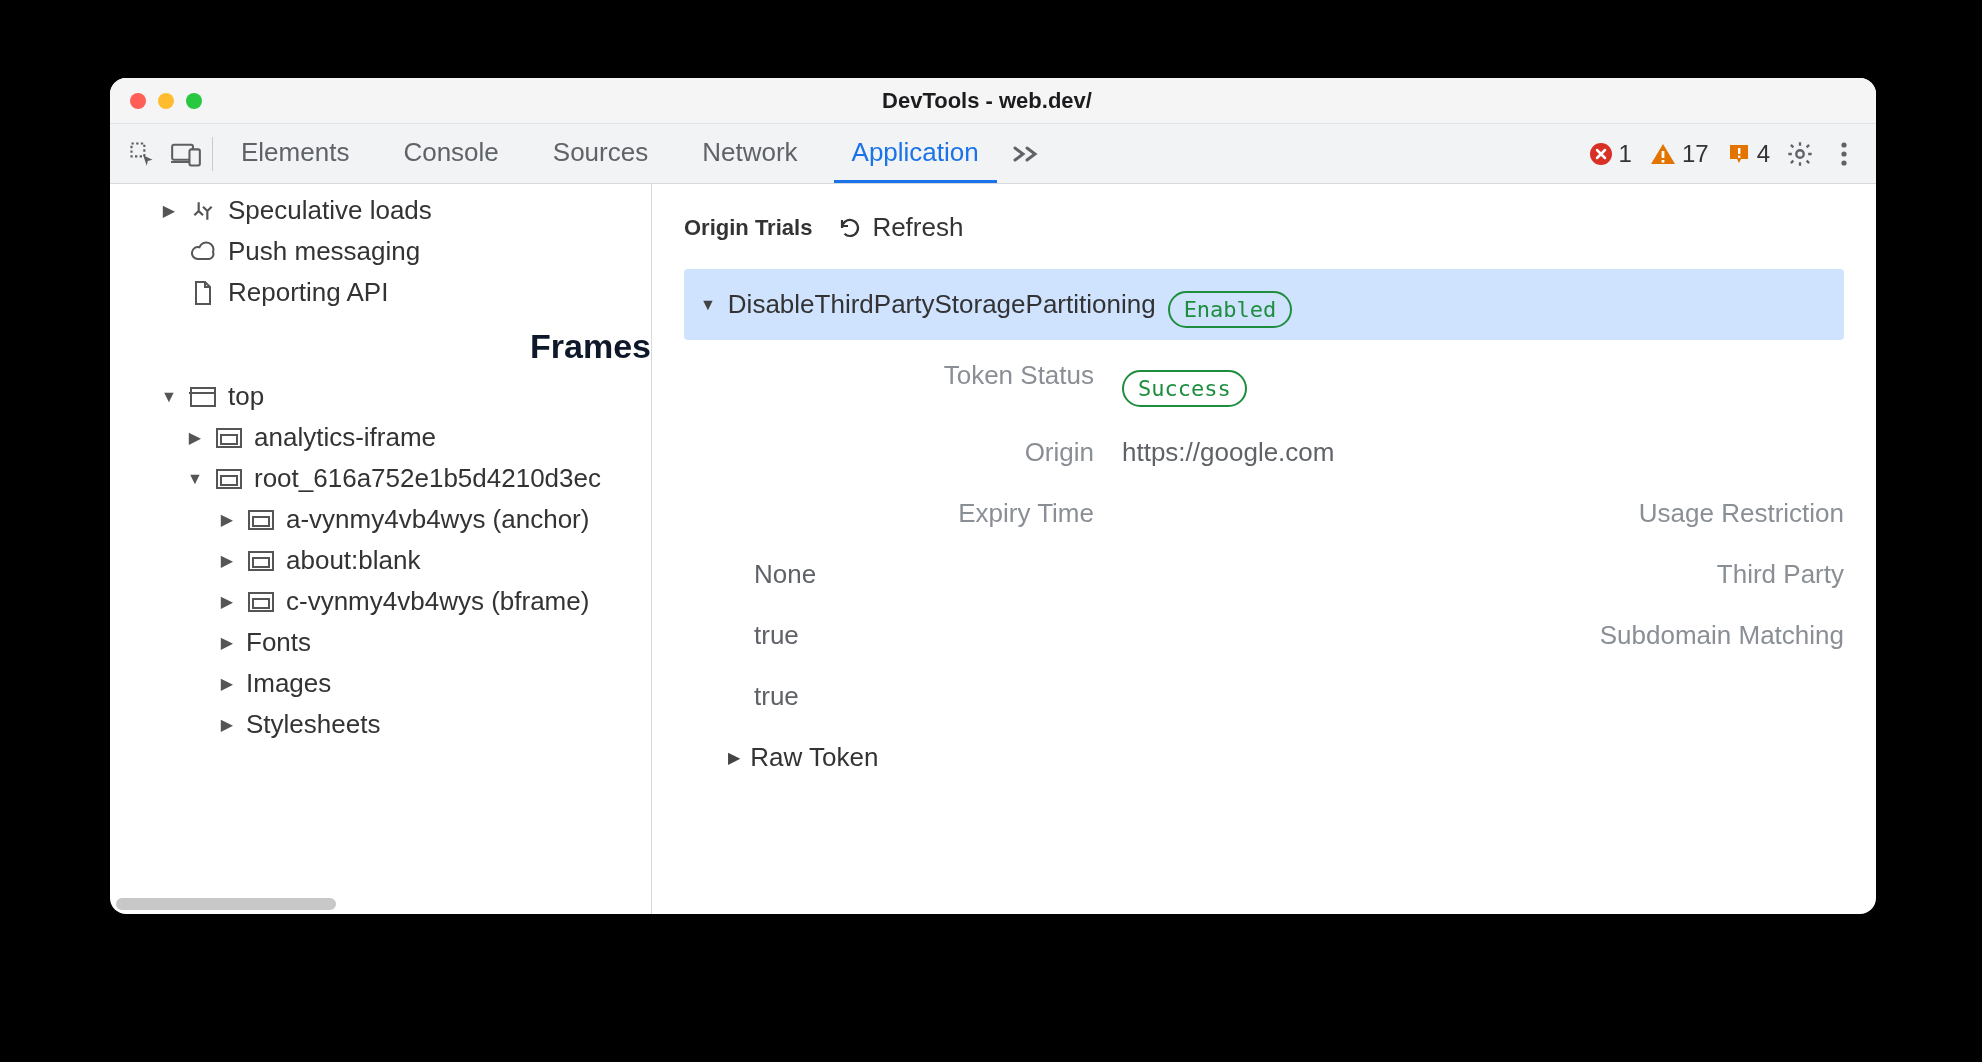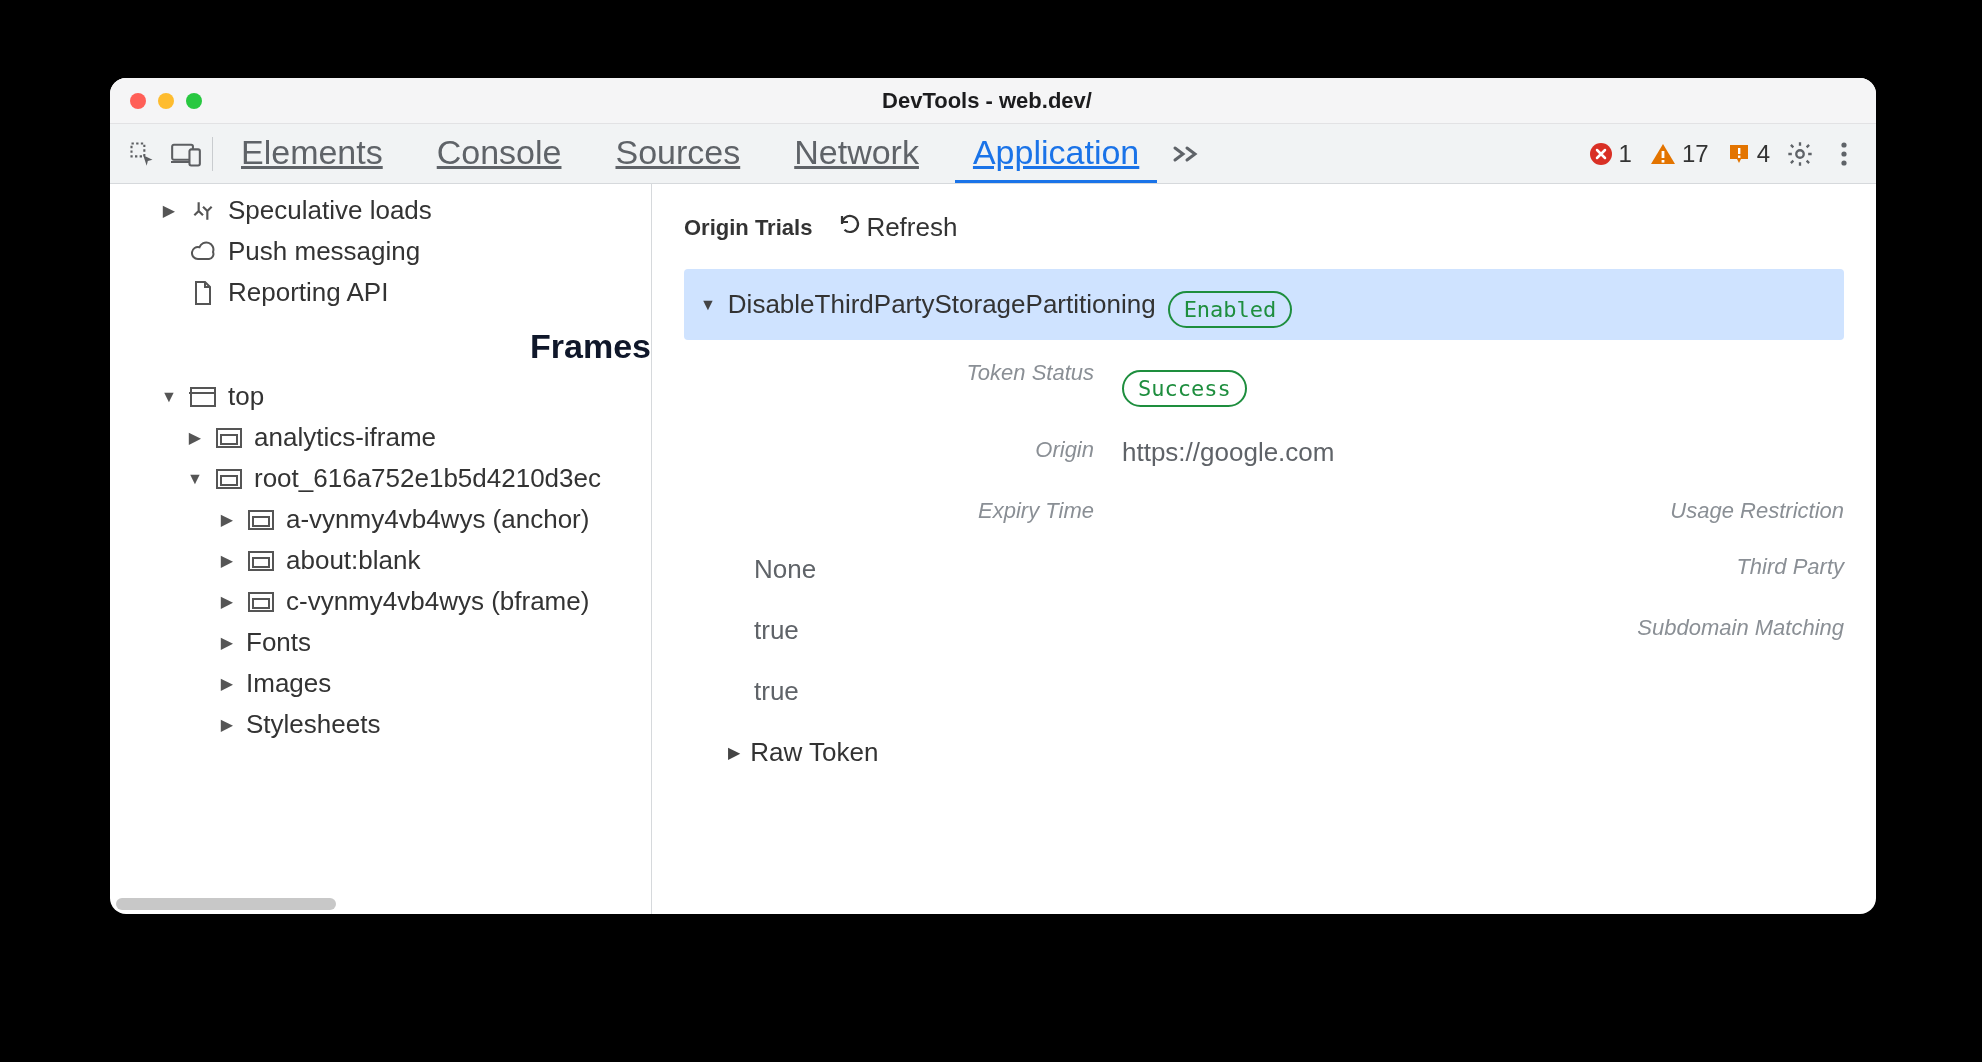--- a/index.html
+++ b/index.html
@@ -53,23 +53,22 @@
     padding: 0 10px;
   }
   .tb-icon {
     width:44px; height:44px; display:flex; align-items:center; justify-content:center;
     cursor:pointer; color:#5d5f62;
   }
   .divider { width:1px; height:34px; background:#c9cccf; margin:0 10px 0 4px;}
   .tabs-group { display:flex; align-items:stretch; gap:18px; height:100%; }
   .tab {
     display:flex; align-items:center; padding:0 18px;
-    font-size:34px; color:#5f6368; cursor:pointer;
+    font-size:26px; color:#5f6368; cursor:pointer;
     border-bottom: 3px solid transparent;
-    text-decoration: underline;
   }
   .tab.active { color:#1a73e8; border-bottom-color:#1a73e8; font-weight:500; }
   .overflow-chevrons { display:flex; align-items:center; padding:0 14px; color:#5f6368; cursor:pointer;}
   .spacer { flex:1; }
   .issues { display:flex; align-items:center; gap:18px; padding-right:8px; font-size:24px; color:#333;}
   .issue-item { display:flex; align-items:center; gap:6px; cursor:pointer;}
   .gear, .kebab {
     width:44px; height:44px; display:flex; align-items:center; justify-content:center;
     color:#5f6368; cursor:pointer;
   }
@@ -101,34 +100,34 @@
   }
   .sidebar::-webkit-scrollbar { width:14px; }
   .sidebar::-webkit-scrollbar-thumb { background:#b8b8b8; border-radius:7px; }
   
   .main {
     flex:1; padding:28px 32px; overflow-y:auto; position:relative;
     font-size:26px; color:#333;
   }
   .main-header { display:flex; align-items:center; gap:26px; margin-bottom:26px;}
   .mh-title { font-weight:700; font-size:22px; }
-  .refresh { display:flex; align-items:flex-start; gap:4px; cursor:pointer; color:#333;}
+  .refresh { display:flex; align-items:center; gap:10px; cursor:pointer; color:#333;}
   .trial-row {
     background:#cfe3ff; border-radius:4px;
     display:flex; align-items:center; gap:12px;
     padding:12px 16px; margin-bottom:20px;
     font-size:26px;
   }
   .pill {
     border:2px solid #1e8e3e; border-radius:999px;
     color:#1e8e3e; font-family: ui-monospace, Menlo, Consolas, monospace;
     font-size:22px; padding:4px 14px;margin-top:10px;
   }
   .kv { display:grid; grid-template-columns: 340px 1fr; row-gap:30px; column-gap:28px; padding-left:70px; margin-bottom:30px;}
-  .kv .k { text-align:right; color:#8a8f95; font-size:22px;font-style:italic;}
+  .kv .k { text-align:right; color:#8a8f95; font-size:26px;}
   .kv .v { text-align:left; color:#5f6368; font-size:26px; display:flex; }
   .raw { display:flex; align-items:center; gap:10px; padding-left:44px; cursor:pointer;}
   .tri { font-size:16px; color:#444; line-height:1; }
   .main::-webkit-scrollbar { width:14px; }
   .main::-webkit-scrollbar-thumb { background:#b8b8b8; border-radius:7px; }
   
   svg { display:block; }
 </style>
 </head>
 <body>

